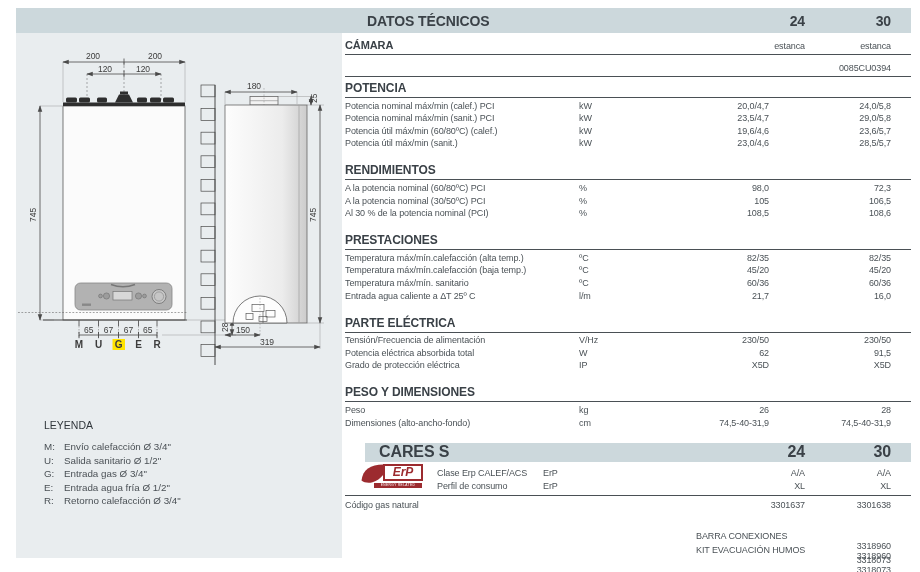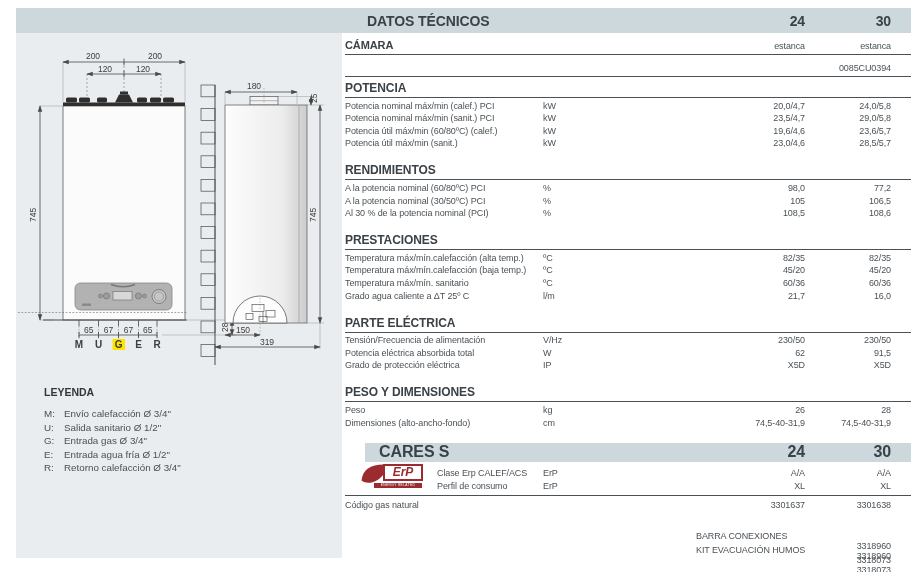--- a/index.html
+++ b/index.html
@@ -23,40 +23,40 @@
   .c-v1{flex:1;text-align:right;white-space:nowrap;}
   .c-v2{width:86px;flex:none;text-align:right;white-space:nowrap;}
   .c-span{flex:1;text-align:right;padding-left:30px;}
 
   .header-row{height:25px;align-items:center;font-weight:bold;font-size:14px;color:var(--boldtxt);}
   .header-row .c-label{padding-left:22px;box-sizing:border-box;}
   .sp-row{height:22px;border-bottom:1px solid var(--rule);padding-bottom:3px;}
   .sp-row .c-label{font-weight:bold;font-size:11px;color:var(--boldtxt);}
   .section-title{margin-top:17px;height:15px;border-bottom:1.2px solid var(--rule);font-weight:bold;font-size:12px;color:var(--boldtxt);padding-bottom:2px;align-items:flex-end;}
   .section-title.first{margin-top:6px;}
-  .data-row{height:12.6px;}
+  .data-row{height:12.6px;gap:36px;}
 
   .cares-row{margin:15px 0 0 20px;width:546px;height:19px;background:var(--band);font-weight:bold;font-size:16px;color:var(--boldtxt);align-items:center;}
   .cares-row .c-label{width:175px;padding-left:14px;box-sizing:border-box;}
 
   .erp-block{position:relative;border-bottom:1px solid var(--rule);padding:3px 0 4px;}
   .erp-row{height:13px;}
   .erp-row .c-label{padding-left:92px;box-sizing:border-box;}
   .erp-logo{position:absolute;left:16px;top:2px;width:70px;height:25px;}
   .erp-leaf{position:absolute;left:0;top:0;}
   .erp-box{position:absolute;left:22px;top:0;width:36px;height:13px;border:2.2px solid var(--red);background:#fff;display:flex;align-items:center;justify-content:center;}
   .erp-box span{font-style:italic;font-weight:bold;font-size:12px;color:var(--red);line-height:1;}
   .erp-bar{position:absolute;left:13px;top:19px;width:48px;height:5px;background:var(--red);color:#fff;font-size:3.2px;letter-spacing:.4px;text-align:center;line-height:5px;overflow:hidden;}
 
   .code-row{height:14px;padding-top:3px;}
   .spacer{height:21px;}
   .plain-row{height:14px;flex-direction:column;}
 
   .legend{position:absolute;left:44px;top:386px;width:290px;color:#4a5055;}
-  .legend-title{font-weight:bold;font-size:10.5px;color:#30363b;margin-bottom:9px;}
+  .legend-title{font-weight:normal;font-size:10.5px;color:#30363b;margin-bottom:9px;margin-top:33px;}
   .legend-item{display:flex;font-size:9.8px;line-height:13.6px;}
   .legend-key{width:20px;flex:none;}
 
   .drawing{position:absolute;left:16px;top:33px;}
   svg text{font-family:"Liberation Sans","DejaVu Sans",sans-serif;fill:#3c3c3c;font-size:8.5px;}
   svg text.dim{font-size:8.5px;}
   svg text.conn{font-size:10px;font-weight:bold;}
 </style>
 </head>
 <body>
@@ -310,21 +310,21 @@
           <div class="c-v1">23,0/4,6</div>
           <div class="c-v2">28,5/5,7</div>
         </div>
         <div class="row section-title">
           <div class="c-label">RENDIMIENTOS</div>
         </div>
         <div class="row data-row">
           <div class="c-label">A la potencia nominal (60/80ºC) PCI</div>
           <div class="c-unit">%</div>
           <div class="c-v1">98,0</div>
-          <div class="c-v2">77,2</div>
+          <div class="c-v2">72,3</div>
         </div>
         <div class="row data-row">
           <div class="c-label">A la potencia nominal (30/50ºC) PCI</div>
           <div class="c-unit">%</div>
           <div class="c-v1">105</div>
           <div class="c-v2">106,5</div>
         </div>
         <div class="row data-row">
           <div class="c-label">Al 30 % de la potencia nominal (PCI)</div>
           <div class="c-unit">%</div>
@@ -346,21 +346,21 @@
           <div class="c-v1">45/20</div>
           <div class="c-v2">45/20</div>
         </div>
         <div class="row data-row">
           <div class="c-label">Temperatura máx/mín. sanitario</div>
           <div class="c-unit">ºC</div>
           <div class="c-v1">60/36</div>
           <div class="c-v2">60/36</div>
         </div>
         <div class="row data-row">
-          <div class="c-label">Grado agua caliente a ΔT 25º C</div>
+          <div class="c-label">Entrada agua caliente a ΔT 25º C</div>
           <div class="c-unit">l/m</div>
           <div class="c-v1">21,7</div>
           <div class="c-v2">16,0</div>
         </div>
         <div class="row section-title">
           <div class="c-label">PARTE ELÉCTRICA</div>
         </div>
         <div class="row data-row">
           <div class="c-label">Tensión/Frecuencia de alimentación</div>
           <div class="c-unit">V/Hz</div>

